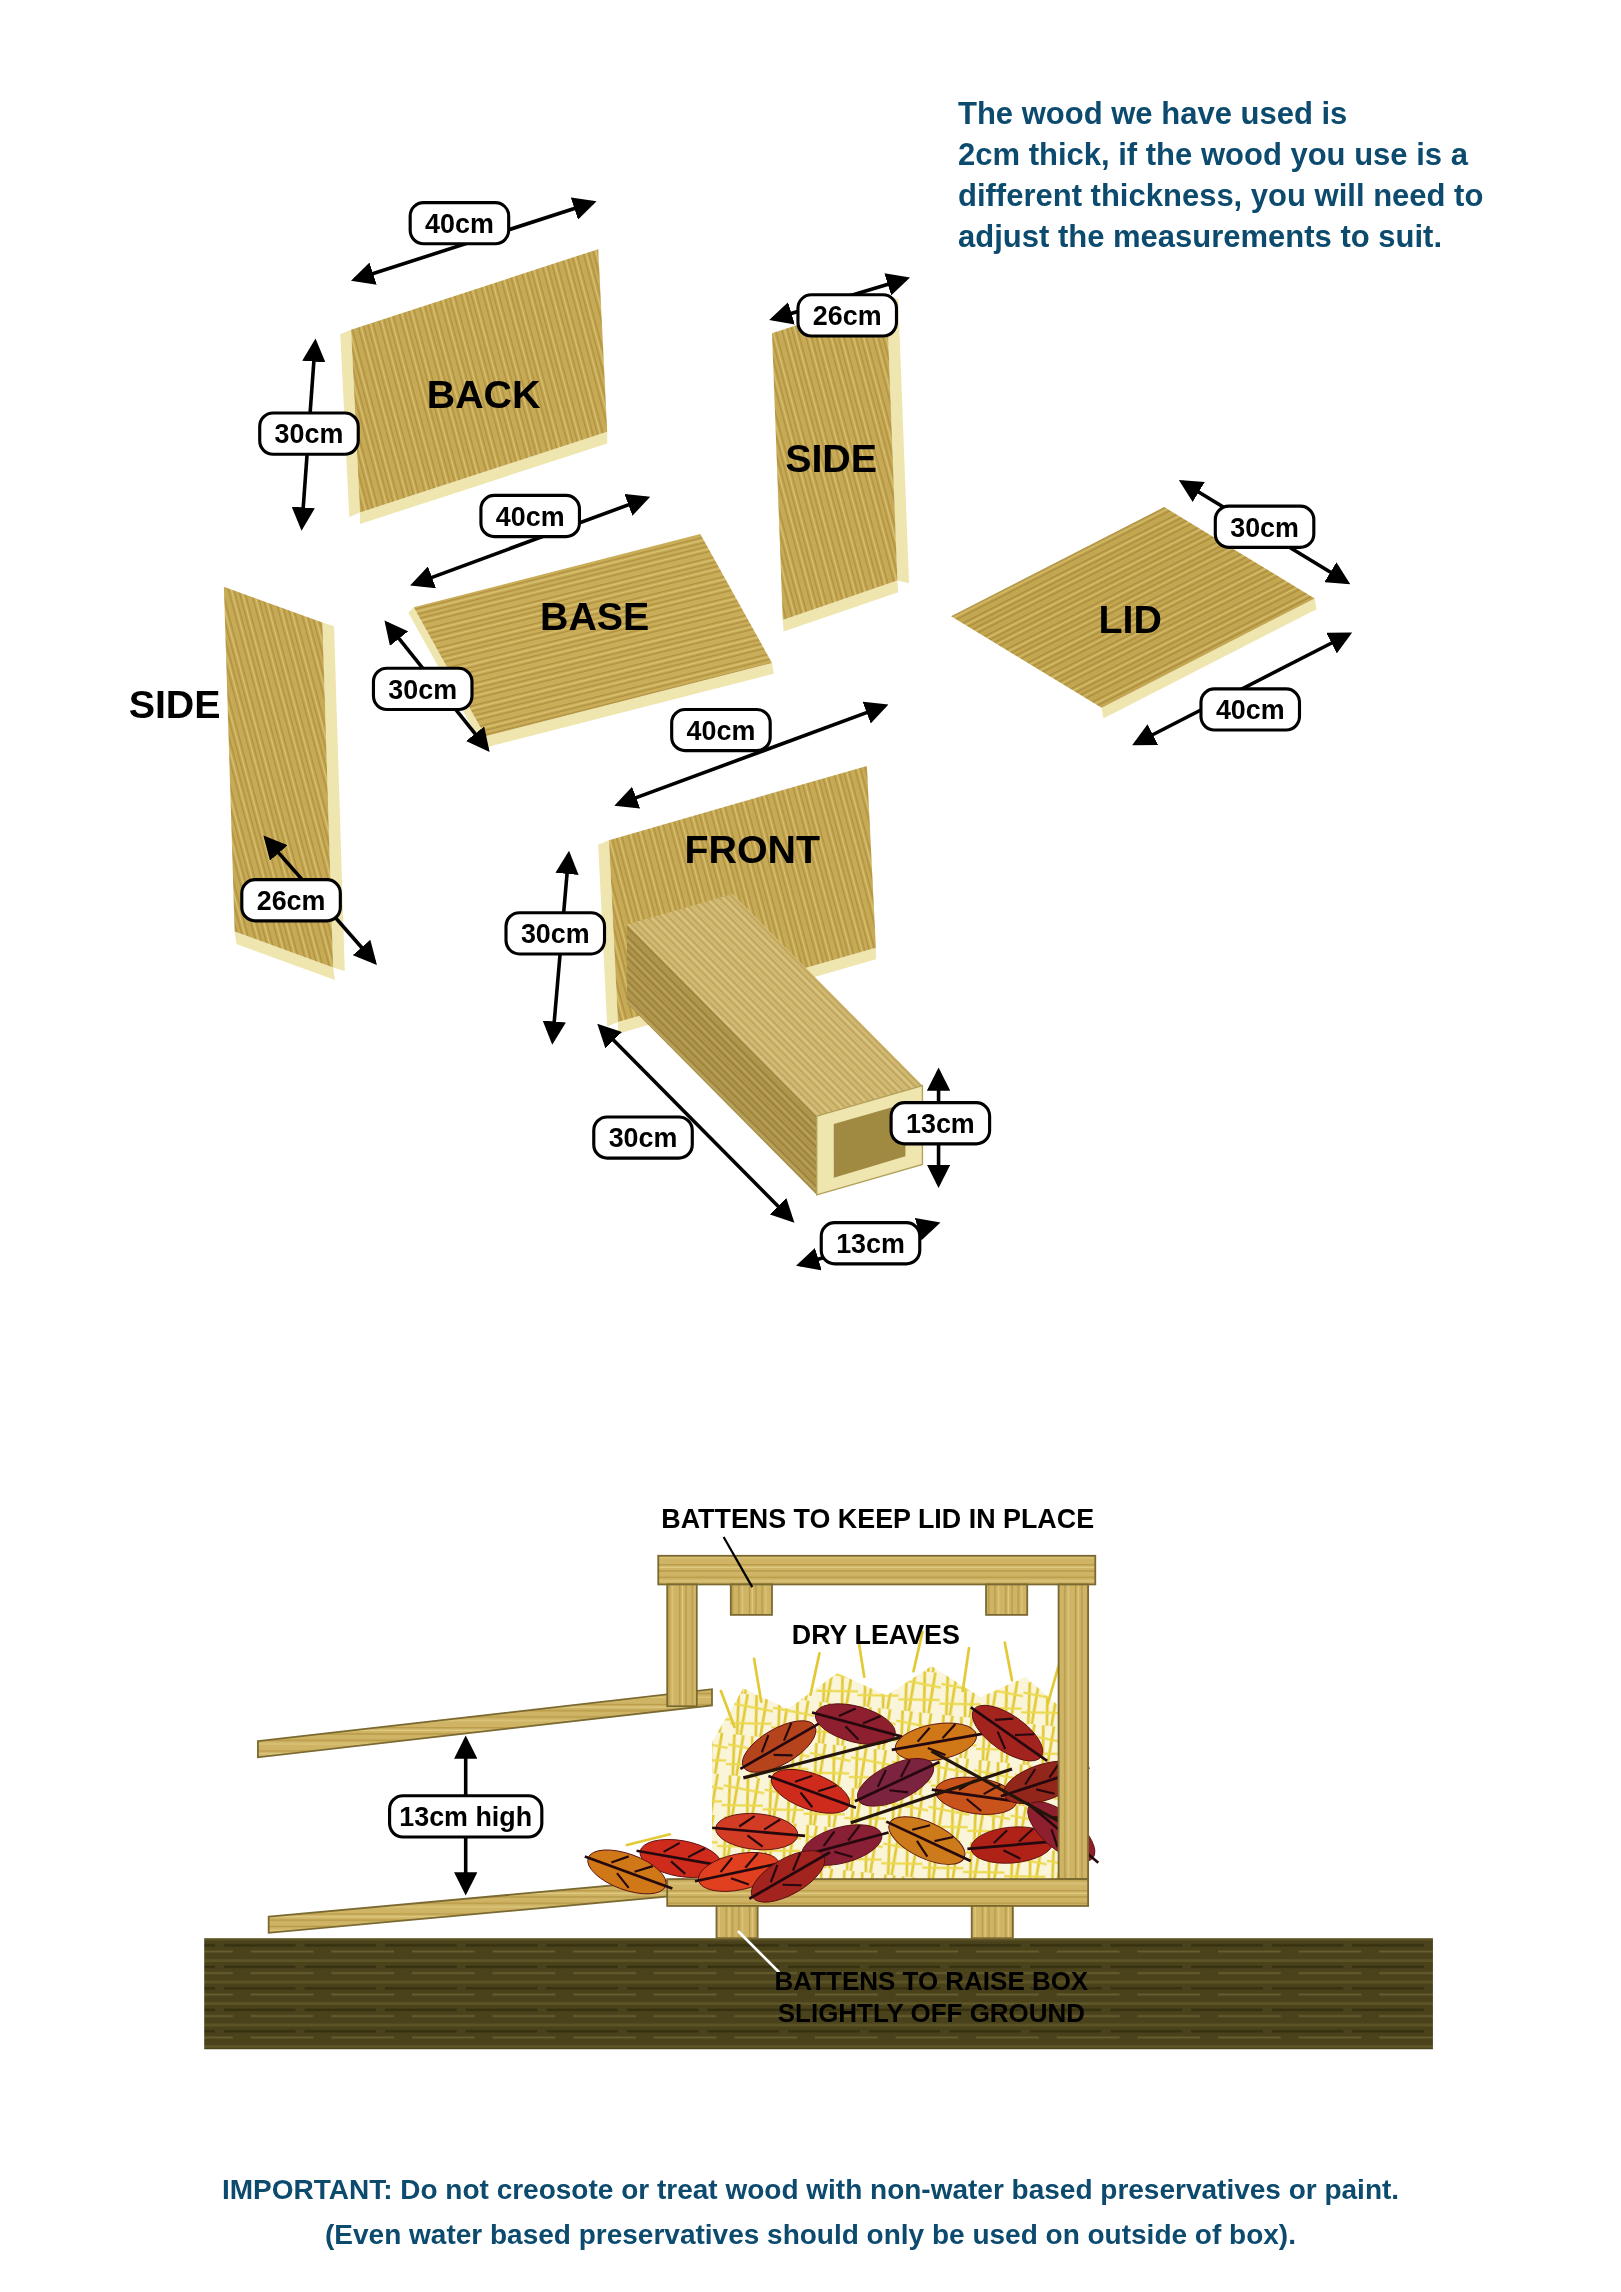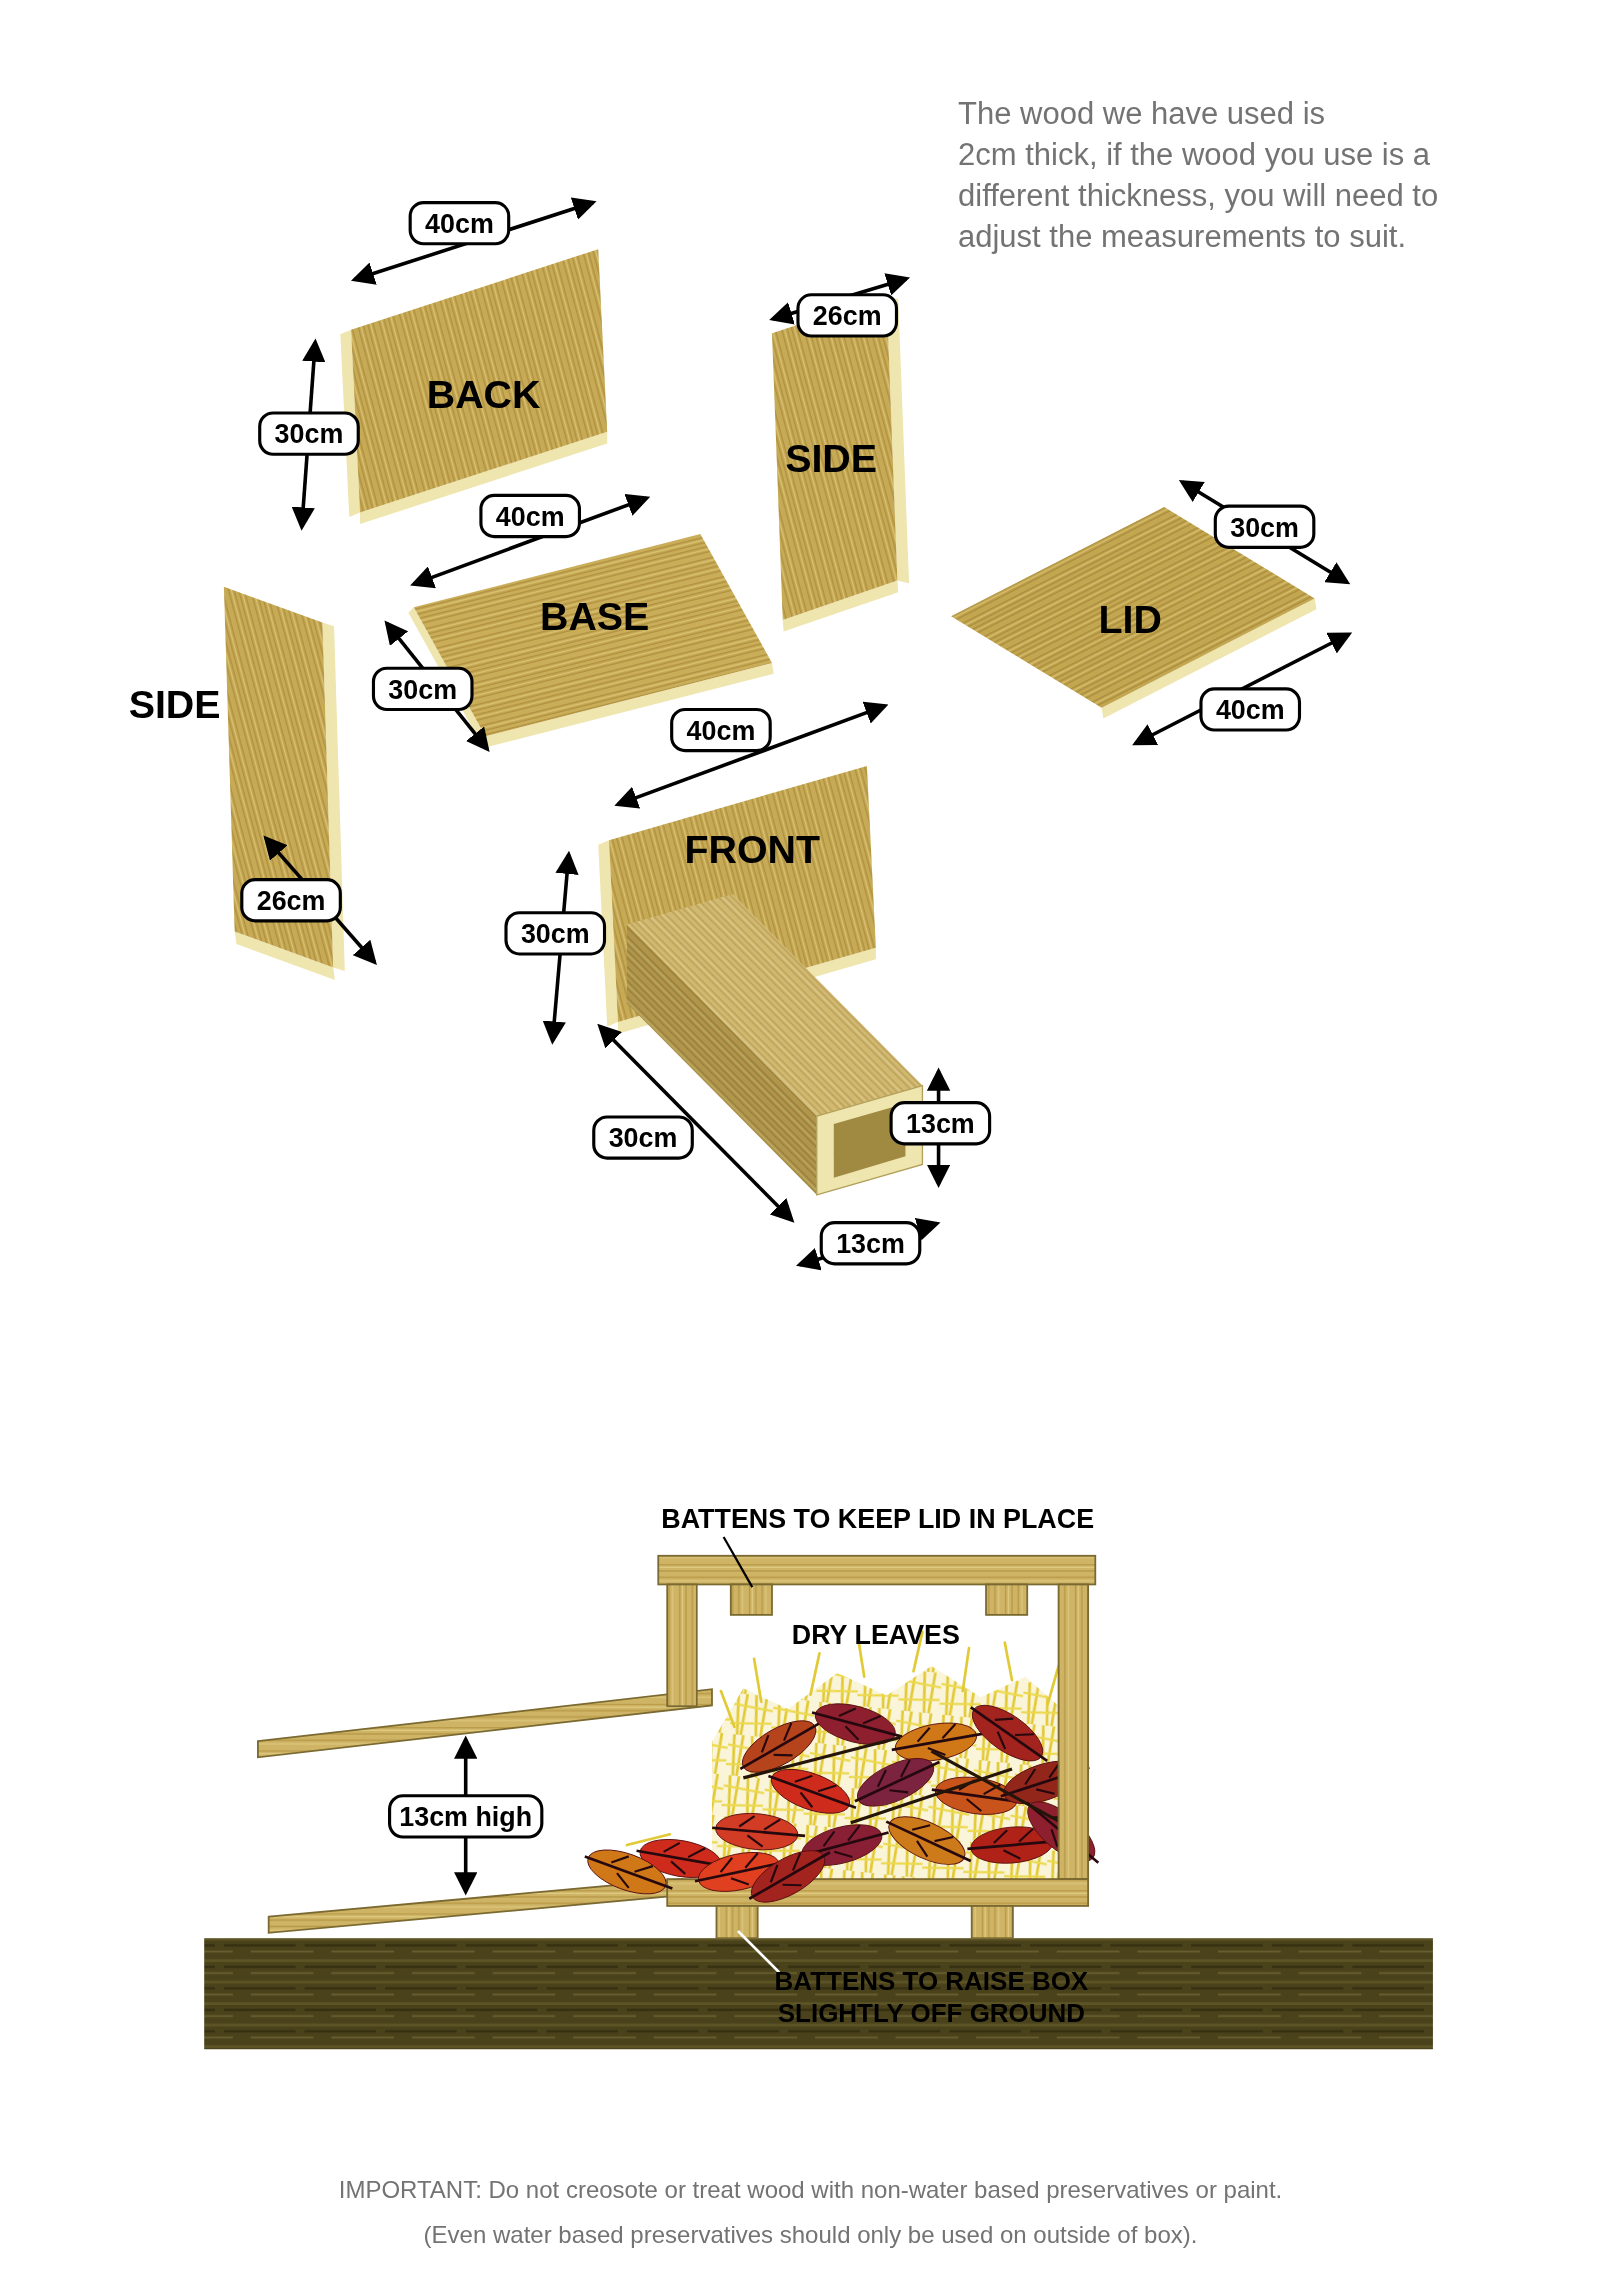--- a/index.html
+++ b/index.html
@@ -3,29 +3,29 @@
 <meta charset="utf-8">
 <style>
   html,body{margin:0;padding:0;}
   body{
     width:1621px;height:2293px;position:relative;background:#ffffff;
     font-family:"Liberation Sans",sans-serif;color:#000;
   }
   #stage{position:absolute;left:0;top:0;width:1621px;height:2293px;}
   svg text{font-family:"Liberation Sans",sans-serif;font-weight:bold;fill:#000;}
   .note{
-    position:absolute;font-weight:normal;white-space:pre-line;color:#737373;
+    position:absolute;font-weight:bold;white-space:pre-line;color:#0c4a6e;
   }
   .intro{
     left:958px;top:93px;width:609px;
     font-size:31px;line-height:41px;text-align:left;
   }
   .important{
     left:0;top:2167px;width:1621px;text-align:center;
-    font-size:24px;line-height:45px;
+    font-size:28px;line-height:45px;
   }
 </style>
 </head>
 <body>
 
 <div class="note intro">The wood we have used is
 2cm thick, if the wood you use is a
 different thickness, you will need to
 adjust the measurements to suit.</div>
 

